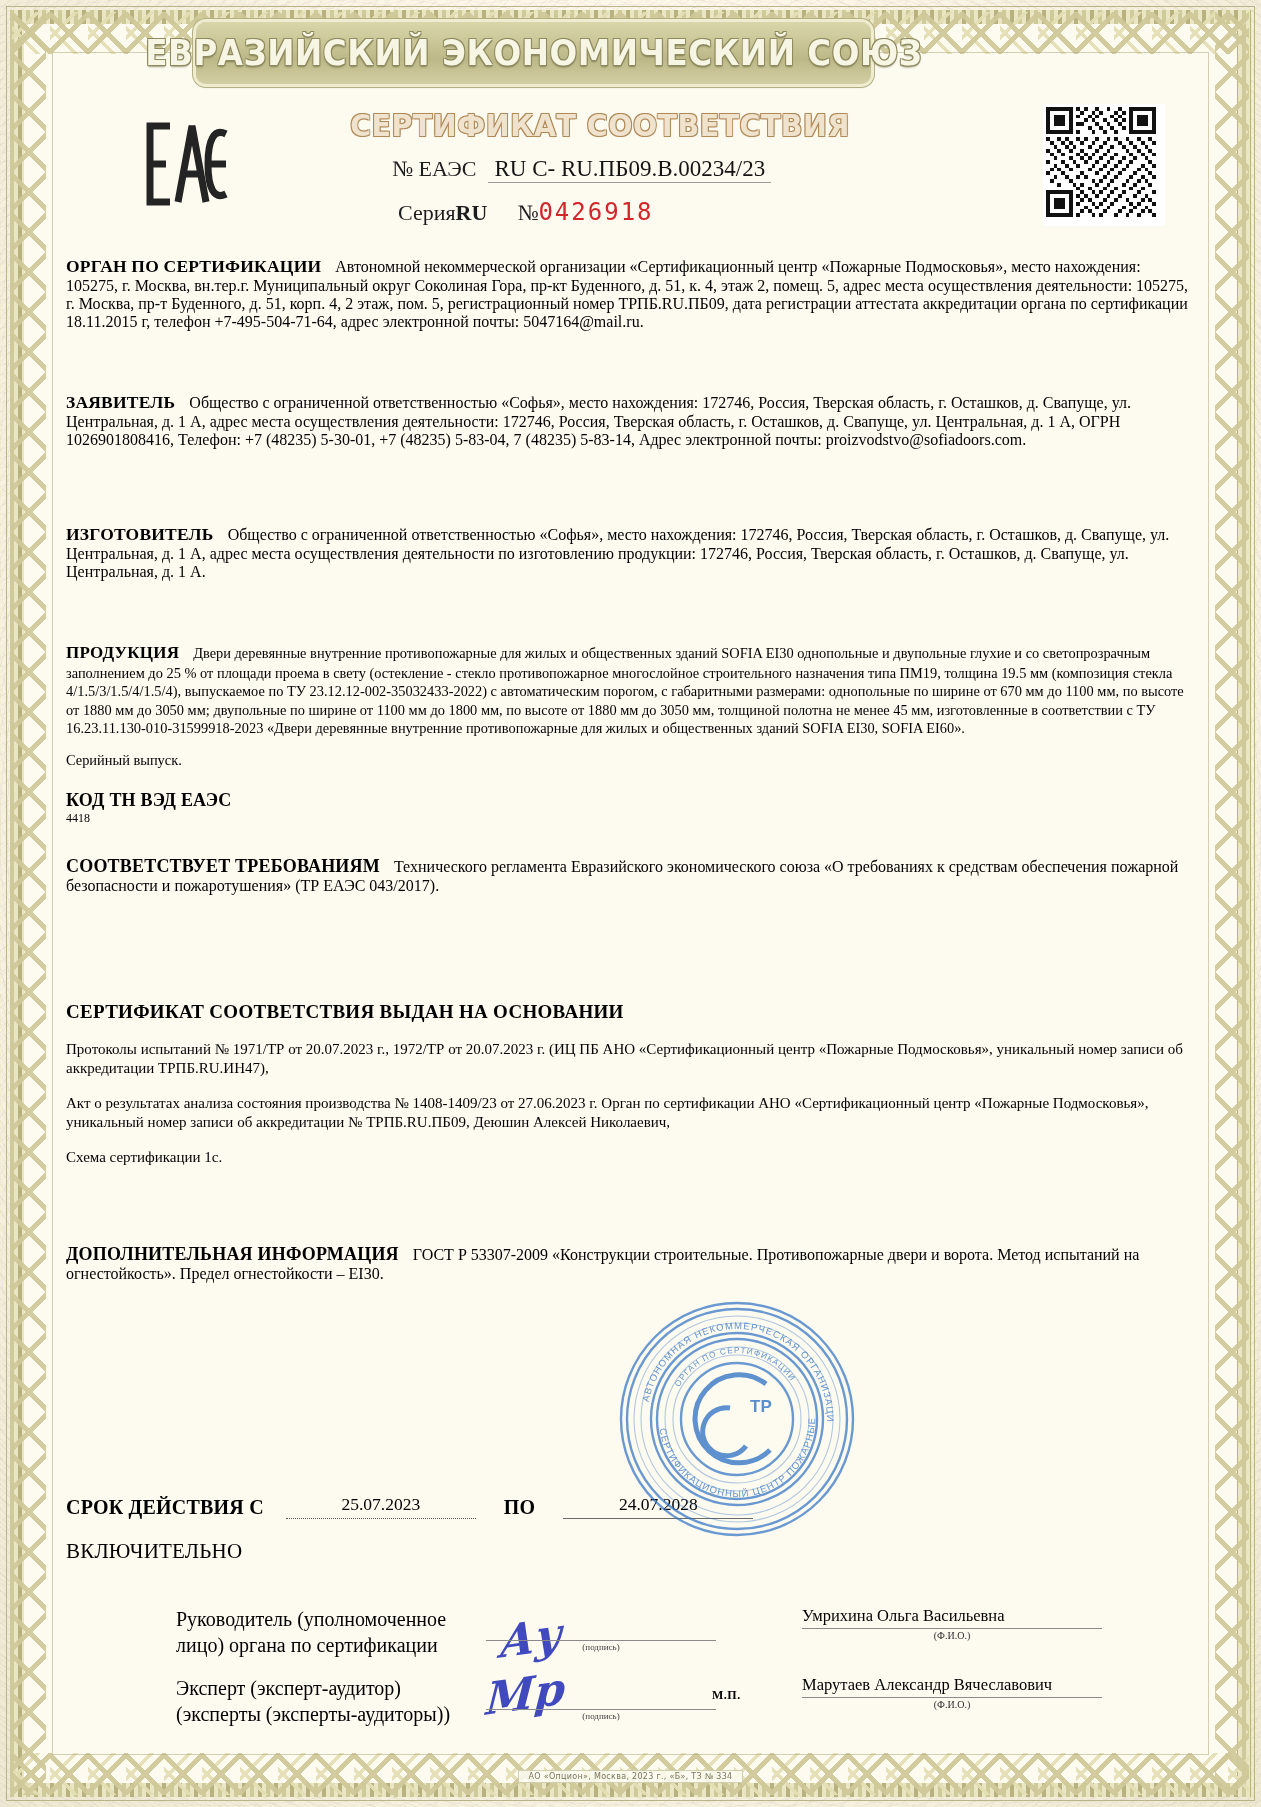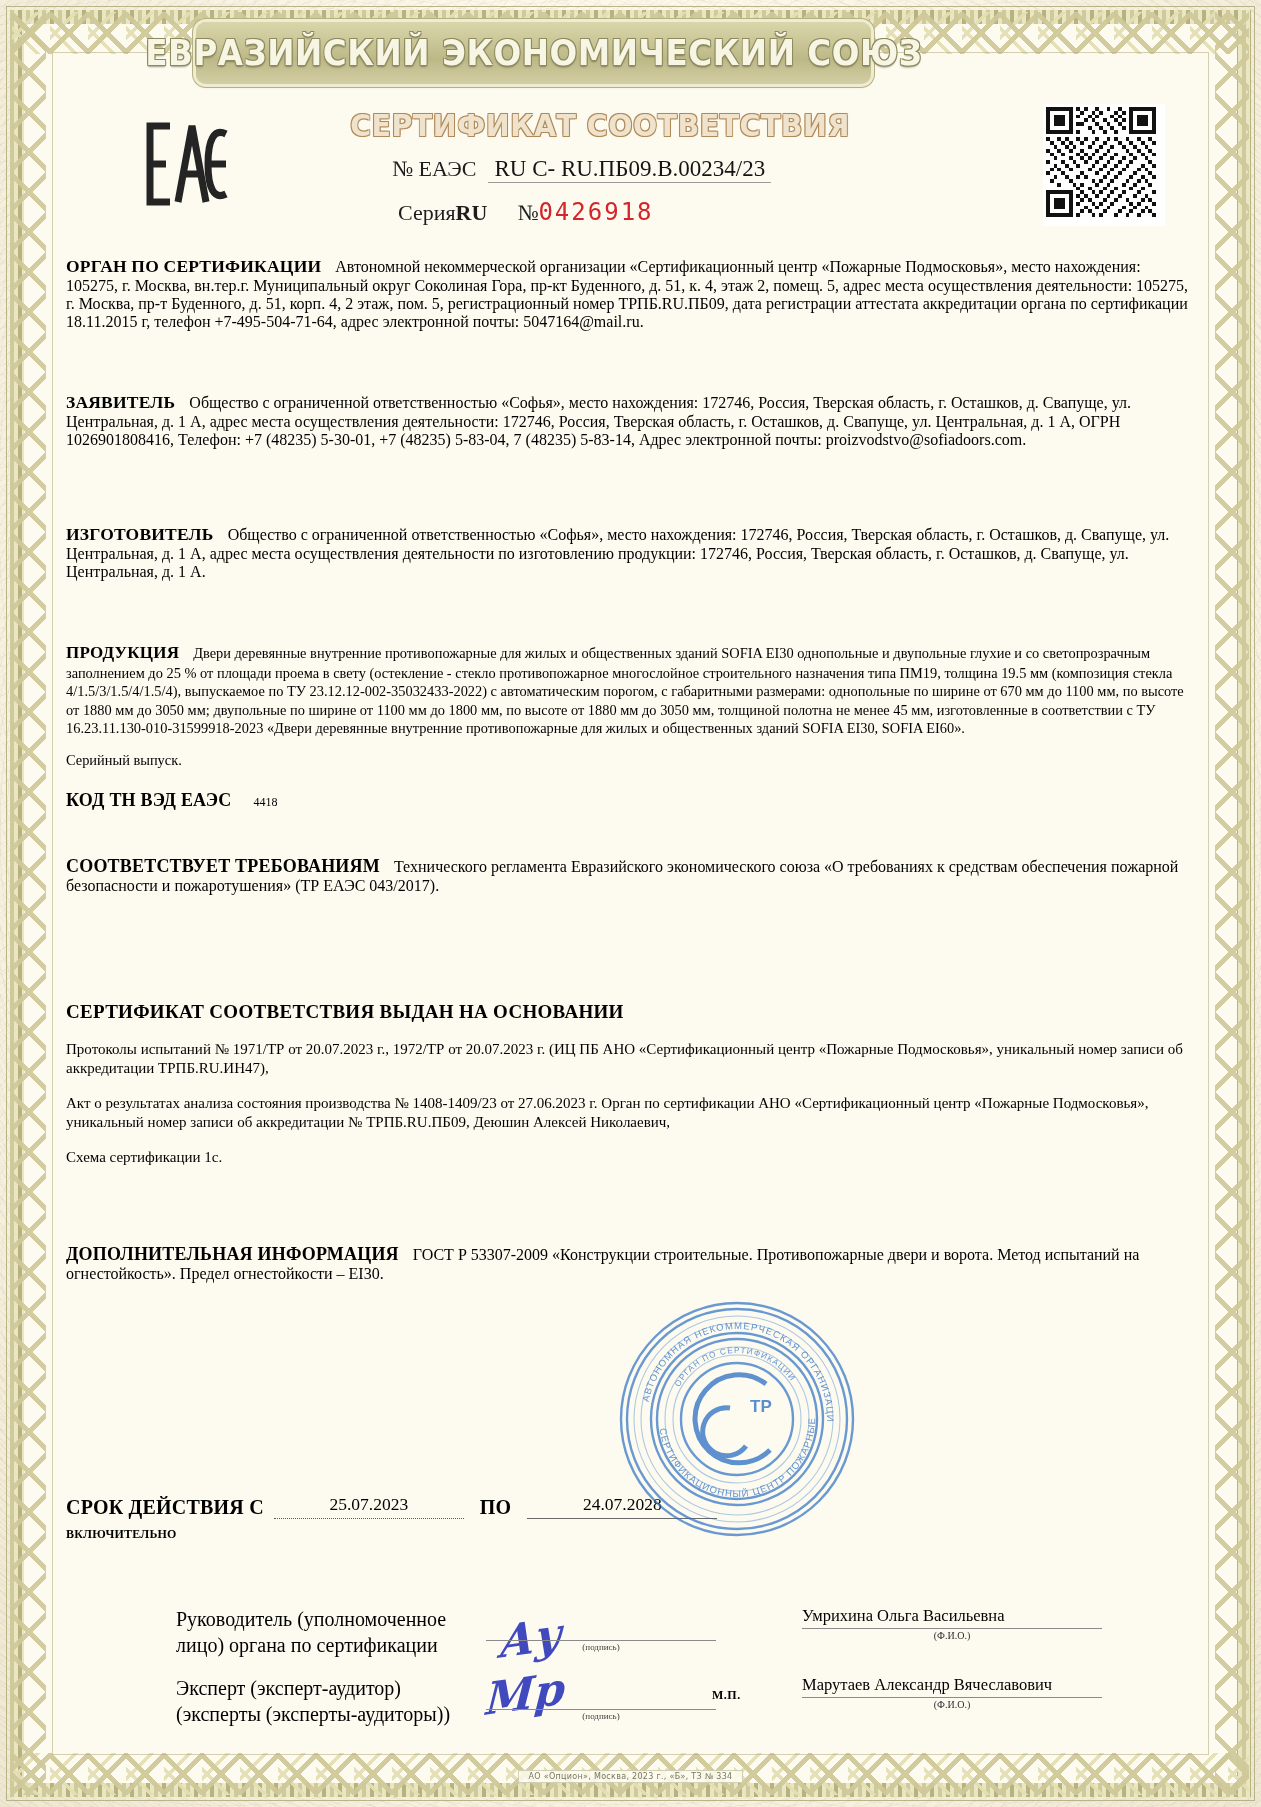--- a/index.html
+++ b/index.html
@@ -154,36 +154,36 @@
   .sect-izgot{position:absolute;left:66px;top:508px;width:1128px;}
   .sect-prod{position:absolute;left:66px;top:628px;width:1128px;font-size:14.4px;line-height:1.27;}
   .sect-tnved{position:absolute;left:66px;top:790px;width:1128px;}
   .sect-sootv{position:absolute;left:66px;top:840px;width:1128px;}
   .sect-osnov{position:absolute;left:66px;top:1000px;width:1128px;font-size:15px;line-height:1.30;}
   .sect-dopoln{position:absolute;left:66px;top:1228px;width:1128px;}
 
   .head-line{
     font-weight:700;font-size:19px;letter-spacing:.3px;margin-bottom:2px;
   }
-  .tnved{display:flex;align-items:baseline;gap:22px;}
+  .tnved{display:flex;align-items:baseline;flex-direction:column;}
   .tnved .code{font-size:12px;}
 
   
   .validity{position:absolute;left:66px;top:1492px;width:1128px;}
-  .val-line{display:flex;align-items:flex-end;gap:4px;}
+  .val-line{display:flex;align-items:flex-end;gap:16px;}
   .v-lab{font-weight:700;font-size:20px;letter-spacing:.2px;}
   .v-slot{
     position:relative;width:190px;margin:0 6px;
     border-bottom:1px dotted #5a5a5a;height:26px;
   }
   .v-slot span{
     position:absolute;left:50%;transform:translateX(-50%);
     bottom:3px;font-size:17.5px;white-space:nowrap;
   }
-  .v-lab2{font-weight:700;font-size:12px;margin-top:8px;letter-spacing:.2px;}
+  .v-lab2{font-weight:400;font-size:21px;margin-top:20px;letter-spacing:.2px;}
 
   
   .signblock{position:absolute;left:176px;top:1606px;width:1010px;}
   .sig-row{display:flex;align-items:flex-start;margin-bottom:16px;}
   .sig-title{width:300px;font-size:20px;line-height:1.32;}
   .sig-mid{position:relative;width:230px;margin:0 10px;}
   .sig-rule{border-bottom:1px solid #8a8a8a;height:34px;}
   .sig-cap{font-size:9px;color:#3b3b3b;text-align:center;margin-top:1px;}
   .sig-right{position:relative;width:300px;margin-left:76px;}
   .sig-name{font-size:16.5px;white-space:nowrap;}

